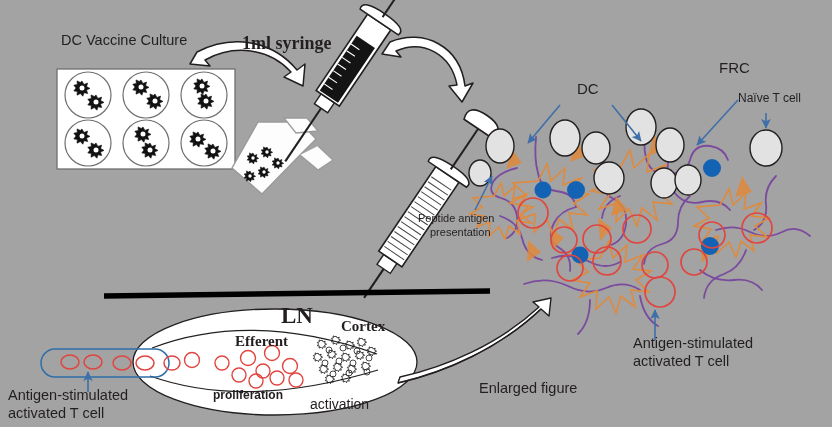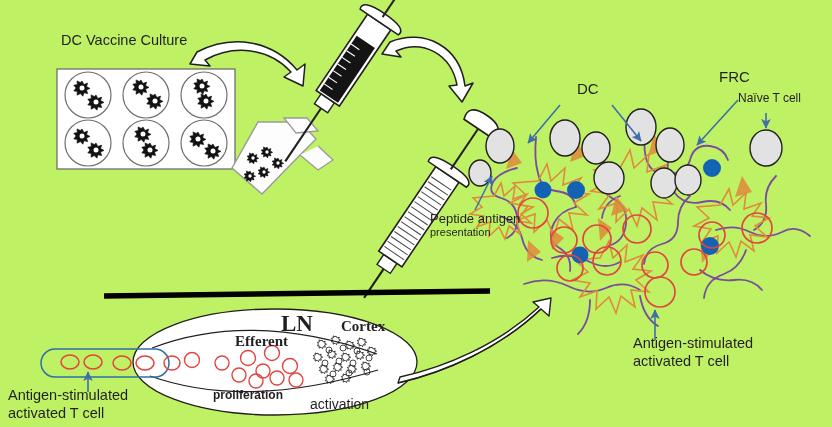--- a/index.html
+++ b/index.html
@@ -1,18 +1,18 @@
 <!DOCTYPE html>
 <html><head>
 <meta charset="utf-8">
 <style>
   html,body{margin:0;padding:0;background:#fff;}
   body{width:832px;height:427px;overflow:hidden;
        font-family:"Liberation Sans",sans-serif;color:#231f20;}
-  #stage{position:relative;width:832px;height:427px;background:#bef264;}
+  #stage{position:relative;width:832px;height:427px;background:#a3a3a3;}
   #stage > svg{position:absolute;left:0;top:0;}
   .lbl{position:absolute;white-space:pre;line-height:1.12;color:#231f20;}
   .bold-serif{font-family:"Liberation Serif",serif;font-weight:bold;}
 </style>
 </head>
 <body>
 
 <div id="stage">
 
 <svg width="832" height="427" viewBox="0 0 832 427">
@@ -278,41 +278,43 @@
     <line x1="612" y1="105" x2="641" y2="141" marker-end="url(#bluearrow)"></line>
     <line x1="738" y1="100" x2="697" y2="145" marker-end="url(#bluearrow)"></line>
     <line x1="766" y1="113" x2="766" y2="128" marker-end="url(#bluearrow)"></line>
     <line x1="475" y1="210" x2="492" y2="176" marker-end="url(#bluearrow)"></line>
     <line x1="655" y1="340" x2="655" y2="310" marker-end="url(#bluearrow)"></line>
   </g>
 </svg>
 
 <div class="lbl" style="left:61px;top:32px;font-size:14.5px;">DC Vaccine Culture</div>
 
+<div class="lbl bold-serif" style="left:242px;top:33px;font-size:18px;">1ml syringe</div>
 
 <div class="lbl" style="left:577px;top:81px;font-size:15px;">DC</div>
 
-<div class="lbl" style="left:719px;top:60px;font-size:15px;margin-top:9px;">FRC</div>
+<div class="lbl" style="left:719px;top:60px;font-size:15px;">FRC</div>
 
 <div class="lbl" style="left:738px;top:92px;font-size:12px;">Naïve T cell</div>
 
-<div class="lbl" style="left:430px;top:212px;font-size:13px;text-align:center;">Peptide antigen</div>
+<div class="lbl" style="left:418px;top:212px;font-size:11px;text-align:center;">Peptide antigen</div>
 <div class="lbl" style="left:430px;top:226px;font-size:11px;">presentation</div>
 
-<div class="lbl bold-serif" style="left:281px;top:303px;font-size:23px;margin-top:8px;">LN</div>
+<div class="lbl bold-serif" style="left:281px;top:303px;font-size:23px;">LN</div>
 
 <div class="lbl bold-serif" style="left:235px;top:333px;font-size:15px;">Efferent</div>
 
 <div class="lbl bold-serif" style="left:341px;top:318px;font-size:15px;text-align:center;">Cortex</div>
 
 <div class="lbl" style="left:213px;top:389px;font-size:12px;font-weight:bold;">proliferation</div>
 
 <div class="lbl" style="left:310px;top:382px;font-size:14px;margin-top:15px;">activation</div>
 
 
 <div class="lbl" style="left:8px;top:387px;font-size:14.5px;">Antigen-stimulated</div>
 <div class="lbl" style="left:8px;top:405px;font-size:14.5px;">activated T cell</div>
 
 <div class="lbl" style="left:633px;top:335px;font-size:14.5px;">Antigen-stimulated</div>
 <div class="lbl" style="left:633px;top:353px;font-size:14.5px;">activated T cell</div>
 
+<div class="lbl" style="left:479px;top:380px;font-size:14.5px;">Enlarged figure</div>
 
 </div>
 
 </body></html>

